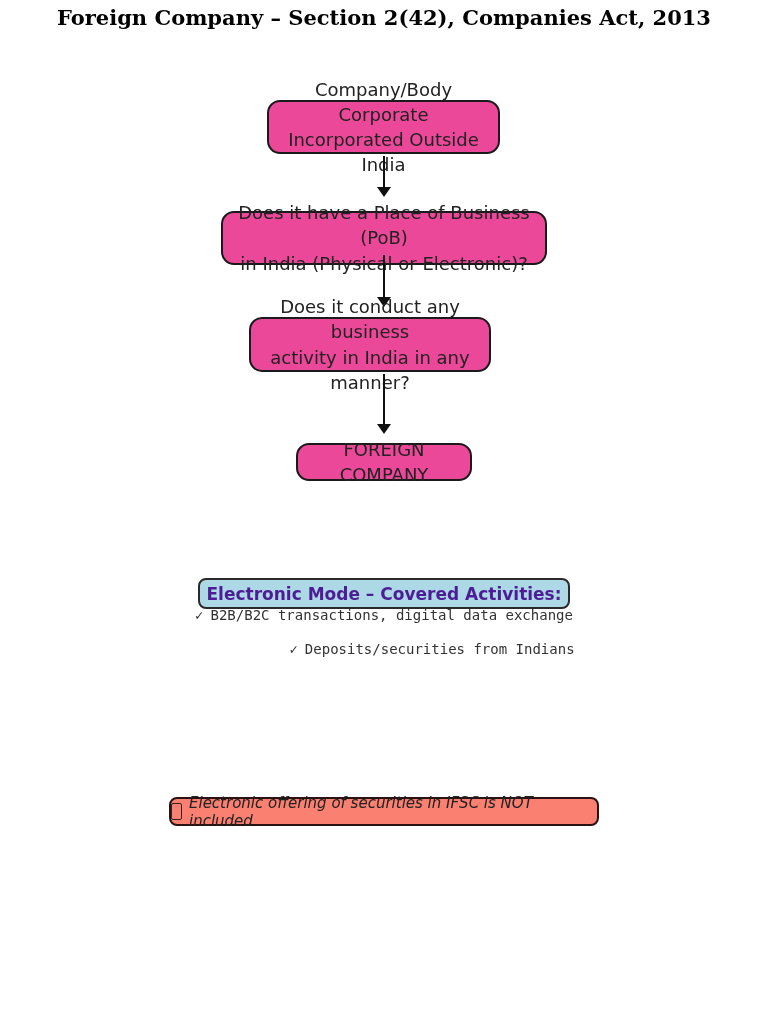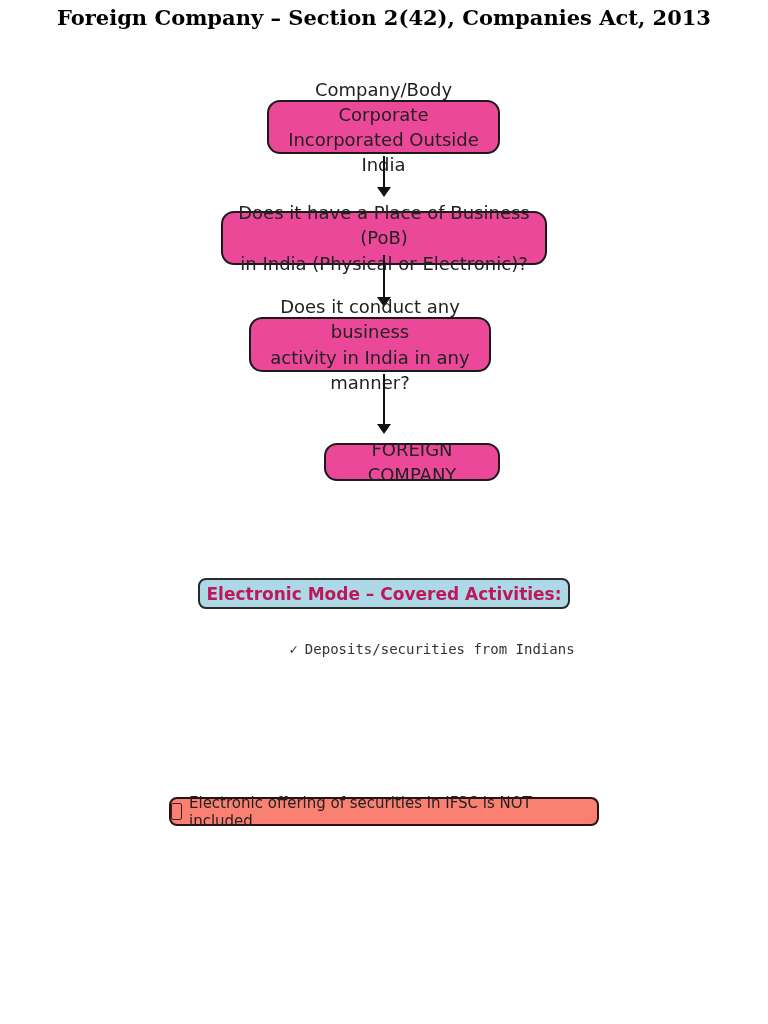--- a/index.html
+++ b/index.html
@@ -32,21 +32,21 @@
     justify-content: center;
     text-align: center;
     font-size: 18px;
     color: #222222;
     line-height: 1.4;
   }
   .node span { white-space: pre-line; }
   #node-1 { left: 267px; top: 100px; width: 233px; height: 54px; }
   #node-2 { left: 221px; top: 211px; width: 326px; height: 54px; }
   #node-3 { left: 249px; top: 317px; width: 242px; height: 55px; }
-  #node-4 { left: 296px; top: 443px; width: 176px; height: 38px; border-width: 2.5px; margin-left: 28px; }
+  #node-4 { left: 296px; top: 443px; width: 176px; height: 38px; border-width: 2.5px; }
   .arrow-line {
     position: absolute;
     left: 383px;
     width: 2px;
     background: #111111;
   }
   .arrow-head {
     position: absolute;
     left: 377px;
     width: 0; height: 0;
@@ -63,21 +63,21 @@
     width: 372px; height: 31px;
     box-sizing: border-box;
     background: #ADD8E6;
     border: 2px solid #2a2a2a;
     border-radius: 8px;
     display: flex;
     align-items: center;
     justify-content: center;
     font-weight: bold;
     font-size: 17px;
-    color: #be185d;
+    color: #4c1d95;
     z-index: 5;
   }
   .em-item {
     position: absolute;
     left: 0;
     width: 768px;
     text-align: center;
     font-family: "DejaVu Sans Mono", monospace;
     font-size: 14px;
     line-height: 20px;
@@ -97,20 +97,21 @@
     box-sizing: border-box;
     background: #FA8072;
     border: 2px solid #2b1212;
     border-radius: 8px;
     display: flex;
     align-items: center;
     justify-content: center;
     font-size: 15px;
     color: #222222;
     gap: 7px;
+    font-style: italic;
   }
   .tofu {
     display: inline-block;
     width: 9px; height: 15px;
     border: 1.5px solid #3a2020;
     border-radius: 2px;
     flex: 0 0 auto;
   }
 </style>
 </head>
@@ -143,20 +144,23 @@
 
   <div class="arrow-line" id="arrow-line-3"></div>
   <div class="arrow-head" id="arrow-head-3"></div>
 
   <div class="node" id="node-4">
     <span>FOREIGN COMPANY</span>
   </div>
 
   <div class="em-header">Electronic Mode – Covered Activities:</div>
 
+  <div class="em-item" id="em-item-0">
+    <span class="check">✓</span><span>B2B/B2C transactions, digital data exchange</span>
+  </div>
   <div class="em-item" id="em-item-1">
     <span class="check">✓</span><span>Deposits/securities from Indians</span>
   </div>
 
   <div class="note">
     <span class="tofu"></span>
       <span>Electronic offering of securities in IFSC is NOT included</span>
   </div>
 
 </div>

